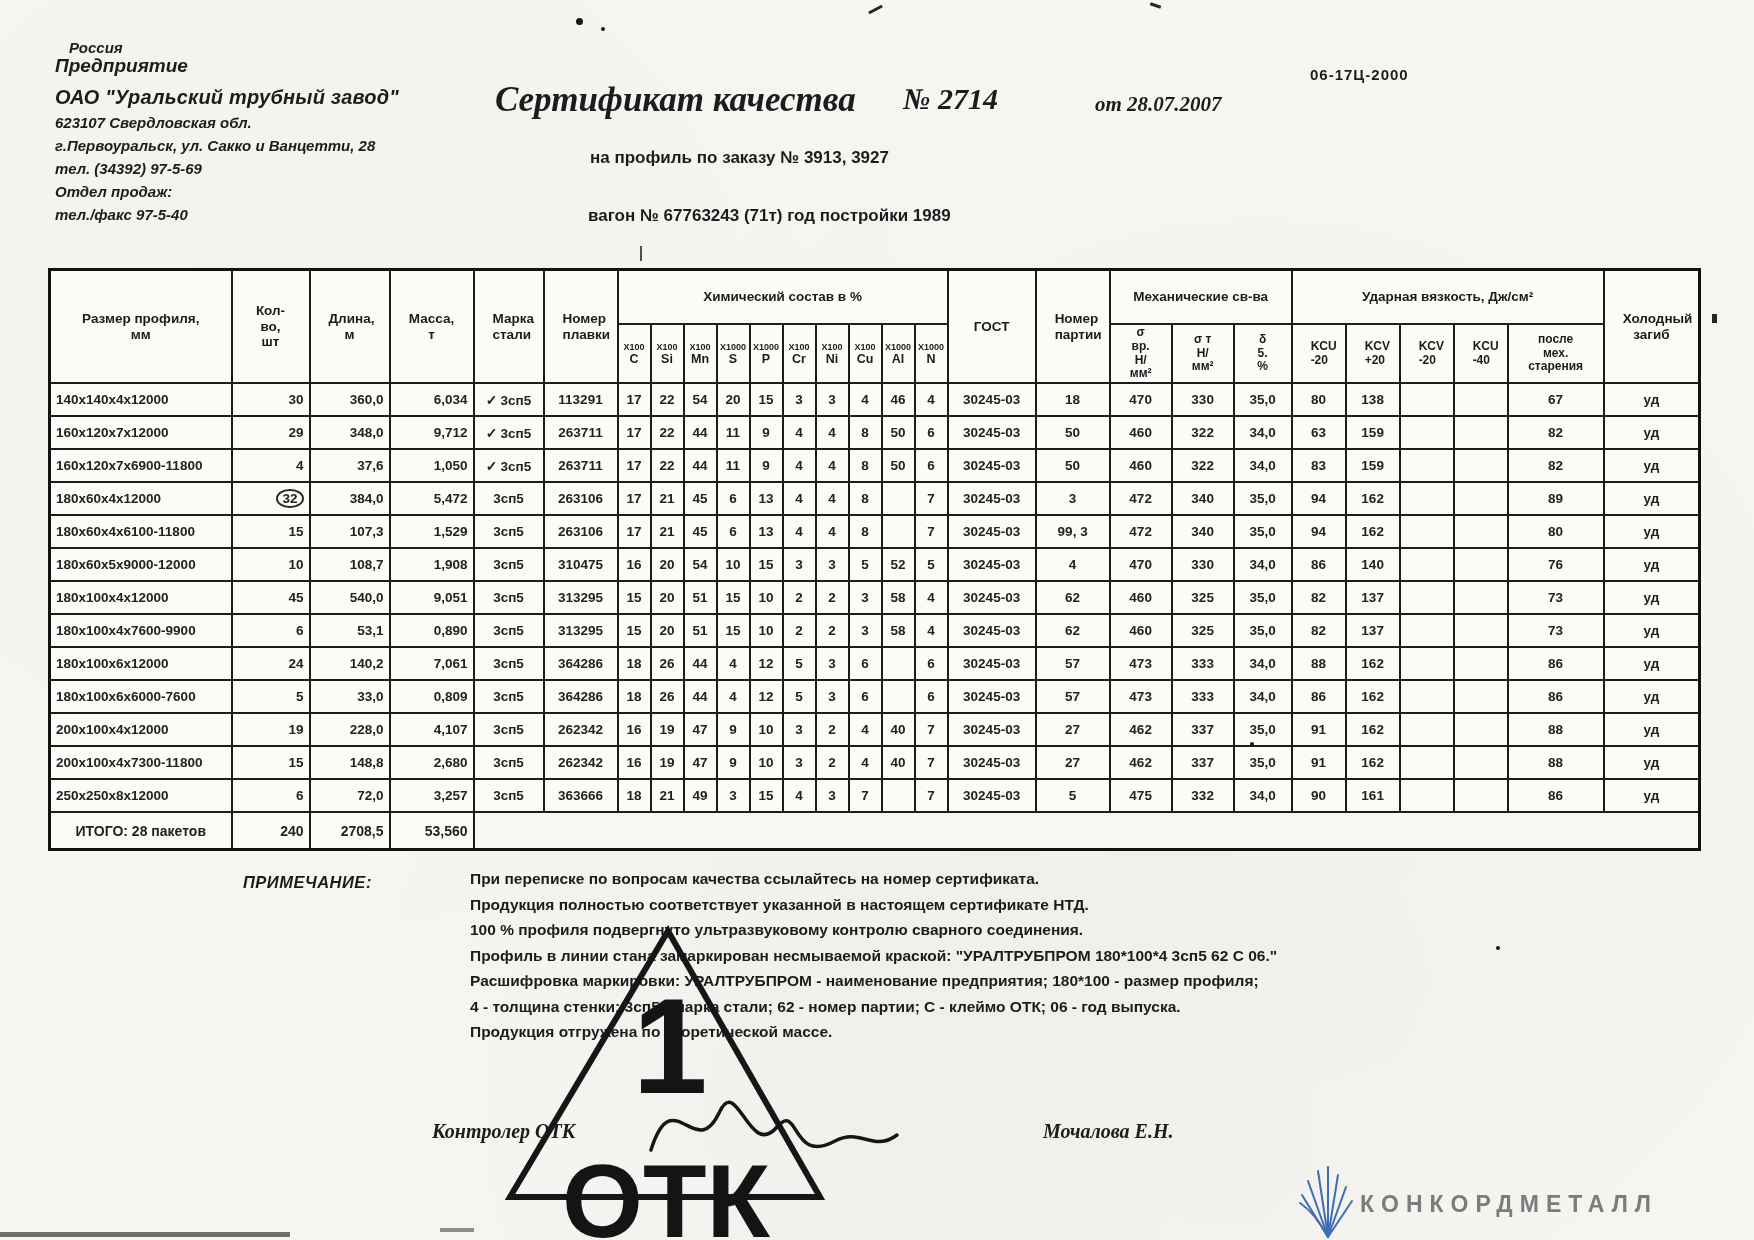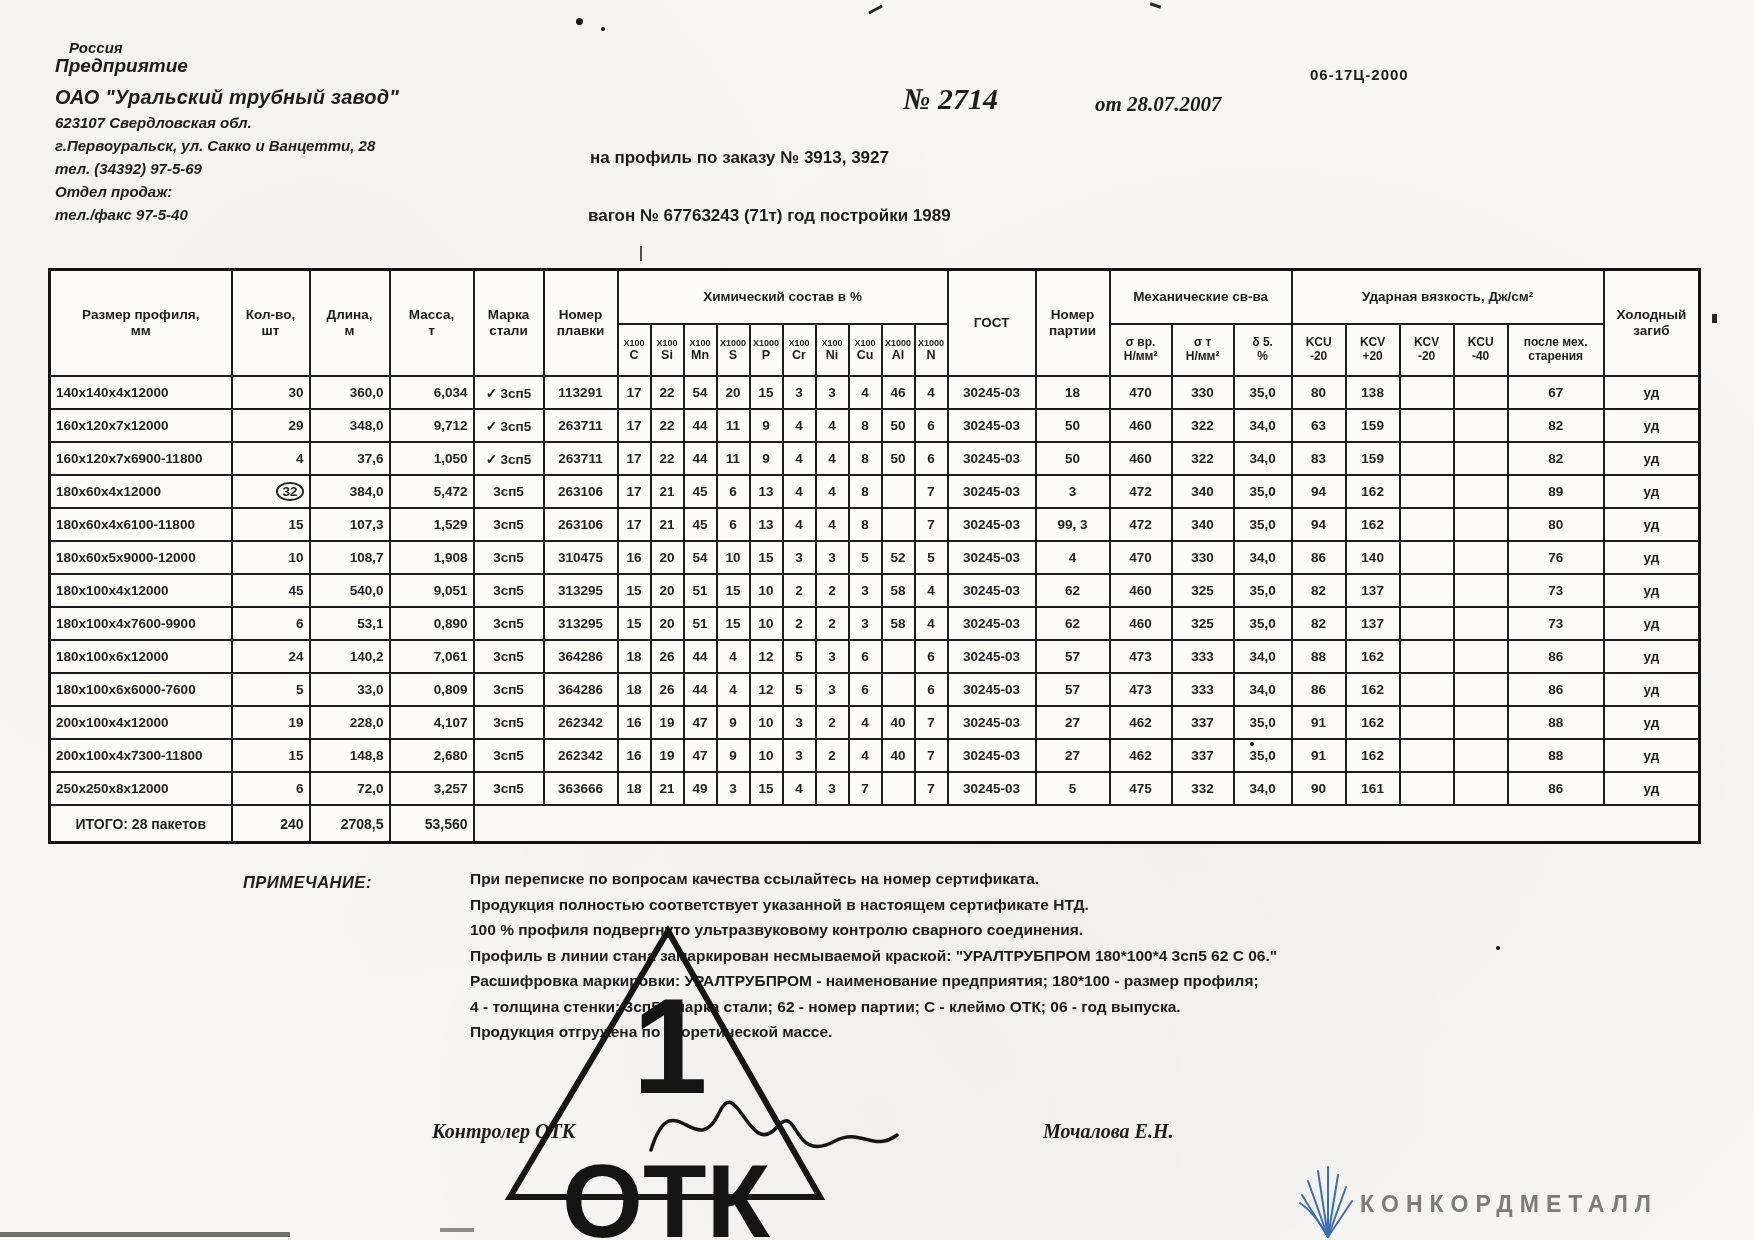--- a/index.html
+++ b/index.html
@@ -23,21 +23,21 @@
   .title-date{position:absolute;left:1095px;top:92px;font-family:"Liberation Serif",serif;font-style:italic;font-weight:700;font-size:21px;}
   .subtitle{position:absolute;left:590px;top:148px;font-size:17px;font-weight:700;}
   .wagon{position:absolute;left:588px;top:206px;font-size:17px;font-weight:700;}
   .scan-ref{position:absolute;left:1310px;top:66px;font-size:15px;font-weight:700;letter-spacing:1px;}
   
   .tbl-wrap{position:absolute;left:48px;top:268px;}
   table{border-collapse:collapse;table-layout:fixed;width:1650px;background:#fcfbf8;border:3px solid #121212;}
   th,td{border:2px solid #1c1c1c;overflow:hidden;}
   thead tr:first-child th{height:50px;}
   thead tr:last-child th{height:48px;}
-  th{font-weight:700;font-size:13.5px;text-align:center;vertical-align:middle;white-space:pre-line;line-height:1.15;padding:1px 4px;}
+  th{font-weight:700;font-size:13.5px;text-align:center;vertical-align:middle;white-space:pre-line;line-height:1.15;padding:1px 18px;}
   .group-th{font-size:13.5px;}
   .sub-th{font-size:12px;}
   .chem-th{padding:0;}
   .chem-mult{display:block;font-size:9px;line-height:10px;font-weight:700;}
   .chem-el{display:block;font-size:12.5px;line-height:14px;font-weight:700;}
   tbody td{height:29px;font-size:13.5px;font-weight:600;padding:1px 5px;white-space:nowrap;color:#222;}
   td.al{text-align:left;} td.ar{text-align:right;} td.ac{text-align:center;padding:1px 2px;}
   .pen-check{font-weight:700;margin-right:3px;font-size:14px;}
   .circled{display:inline-block;border:2px solid #2a2a2a;border-radius:50%;padding:0 4px;line-height:15px;}
   .total-row td{height:33px;font-weight:700;font-size:14px;}
@@ -67,20 +67,21 @@
     <div class="c-country">Россия</div>
     <div class="c-label">Предприятие</div>
     <div class="c-name">ОАО "Уральский трубный завод"</div>
     <div class="c-line">623107 Свердловская обл.</div>
     <div class="c-line">г.Первоуральск, ул. Сакко и Ванцетти, 28</div>
     <div class="c-line">тел. (34392) 97-5-69</div>
     <div class="c-line">Отдел продаж:</div>
     <div class="c-line">тел./факс 97-5-40</div>
   </div>
 
+  <div class="title-main">Сертификат качества</div>
   <div class="title-number">№ 2714</div>
   <div class="title-date">от 28.07.2007</div>
   <div class="subtitle">на профиль по заказу № 3913, 3927</div>
   <div class="wagon">вагон № 67763243 (71т) год постройки 1989</div>
   <div class="scan-ref">06-17Ц-2000</div>
 
   <div class="tbl-wrap">
     <table>
         <colgroup>
           <col style="width: 182px;">

